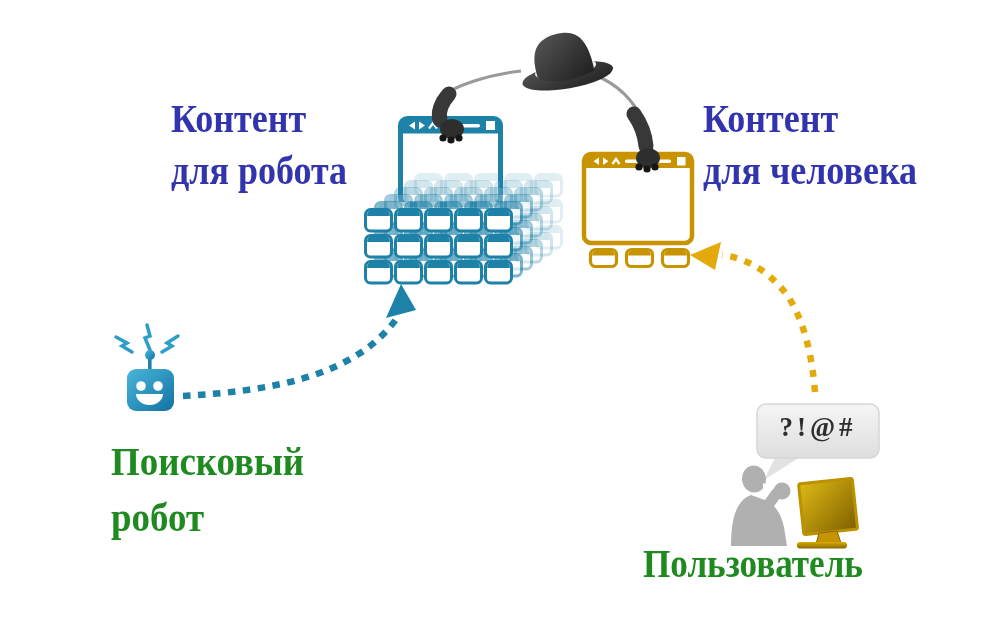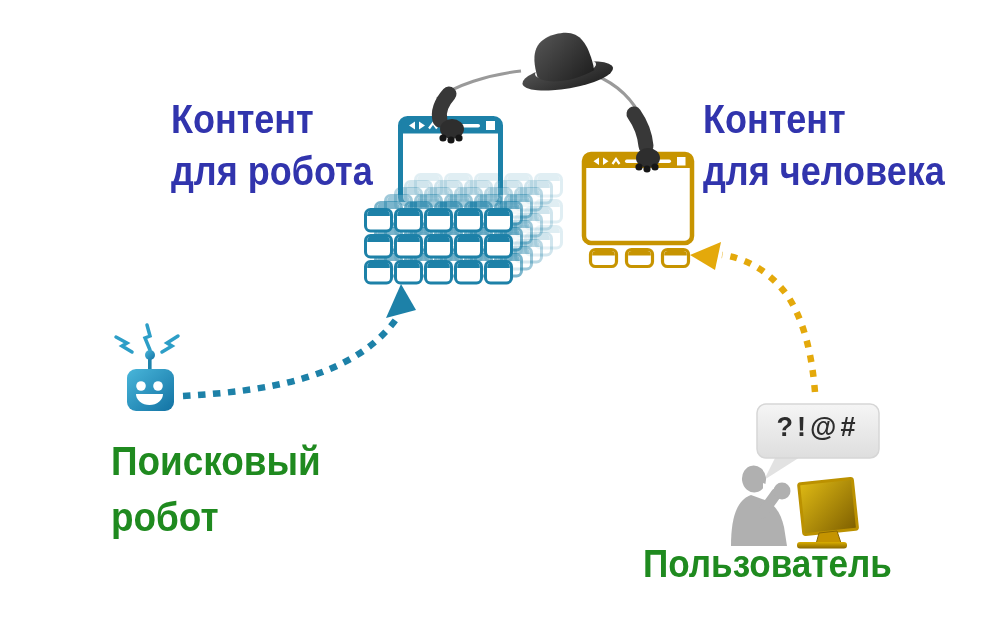--- a/index.html
+++ b/index.html
@@ -1,18 +1,18 @@
 <!DOCTYPE html>
 <html><head>
 <meta charset="utf-8">
 <style>
   html,body{margin:0;padding:0;background:#ffffff;}
   #stage{
     position:relative;width:1000px;height:628px;background:#ffffff;
-    overflow:hidden;font-family:Liberation Sans, sans-serif;
+    overflow:hidden;font-family:Liberation Serif, serif;
   }
   #art{position:absolute;left:0;top:0;z-index:1;}
   .label{
     position:absolute;z-index:2;font-weight:700;white-space:nowrap;
     transform:scaleX(0.9);transform-origin:left top;
   }
   .label-blue{color:#3134ad;font-size:40px;line-height:52px;}
   .label-green{color:#1f8a1f;font-size:41px;line-height:56px;}
   #lbl-robot-content{left:171px;top:93px;}
   #lbl-human-content{left:703px;top:93px;}

